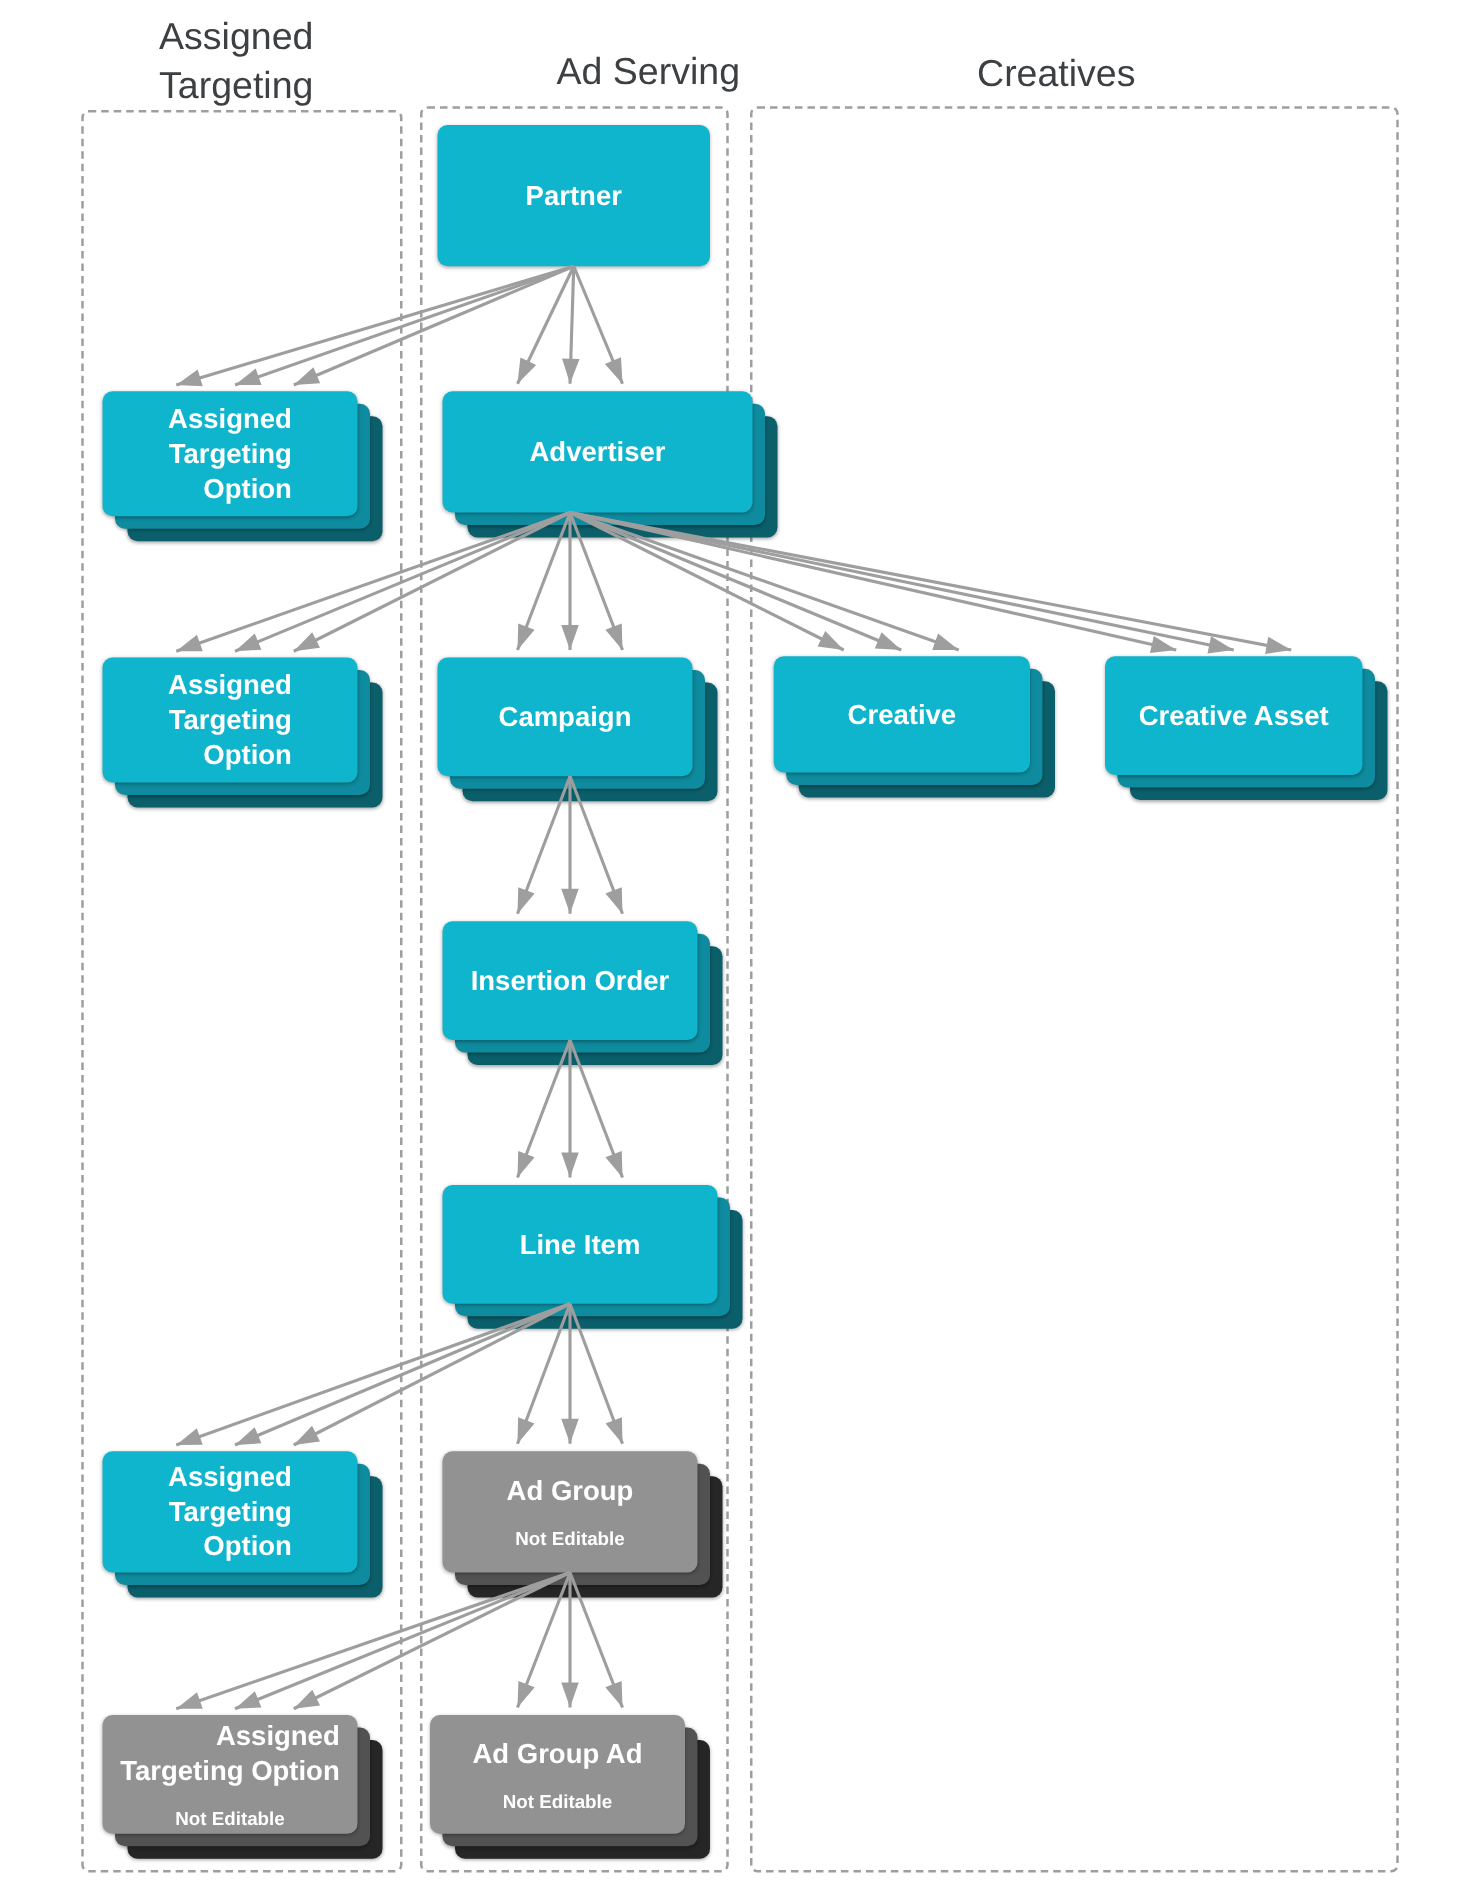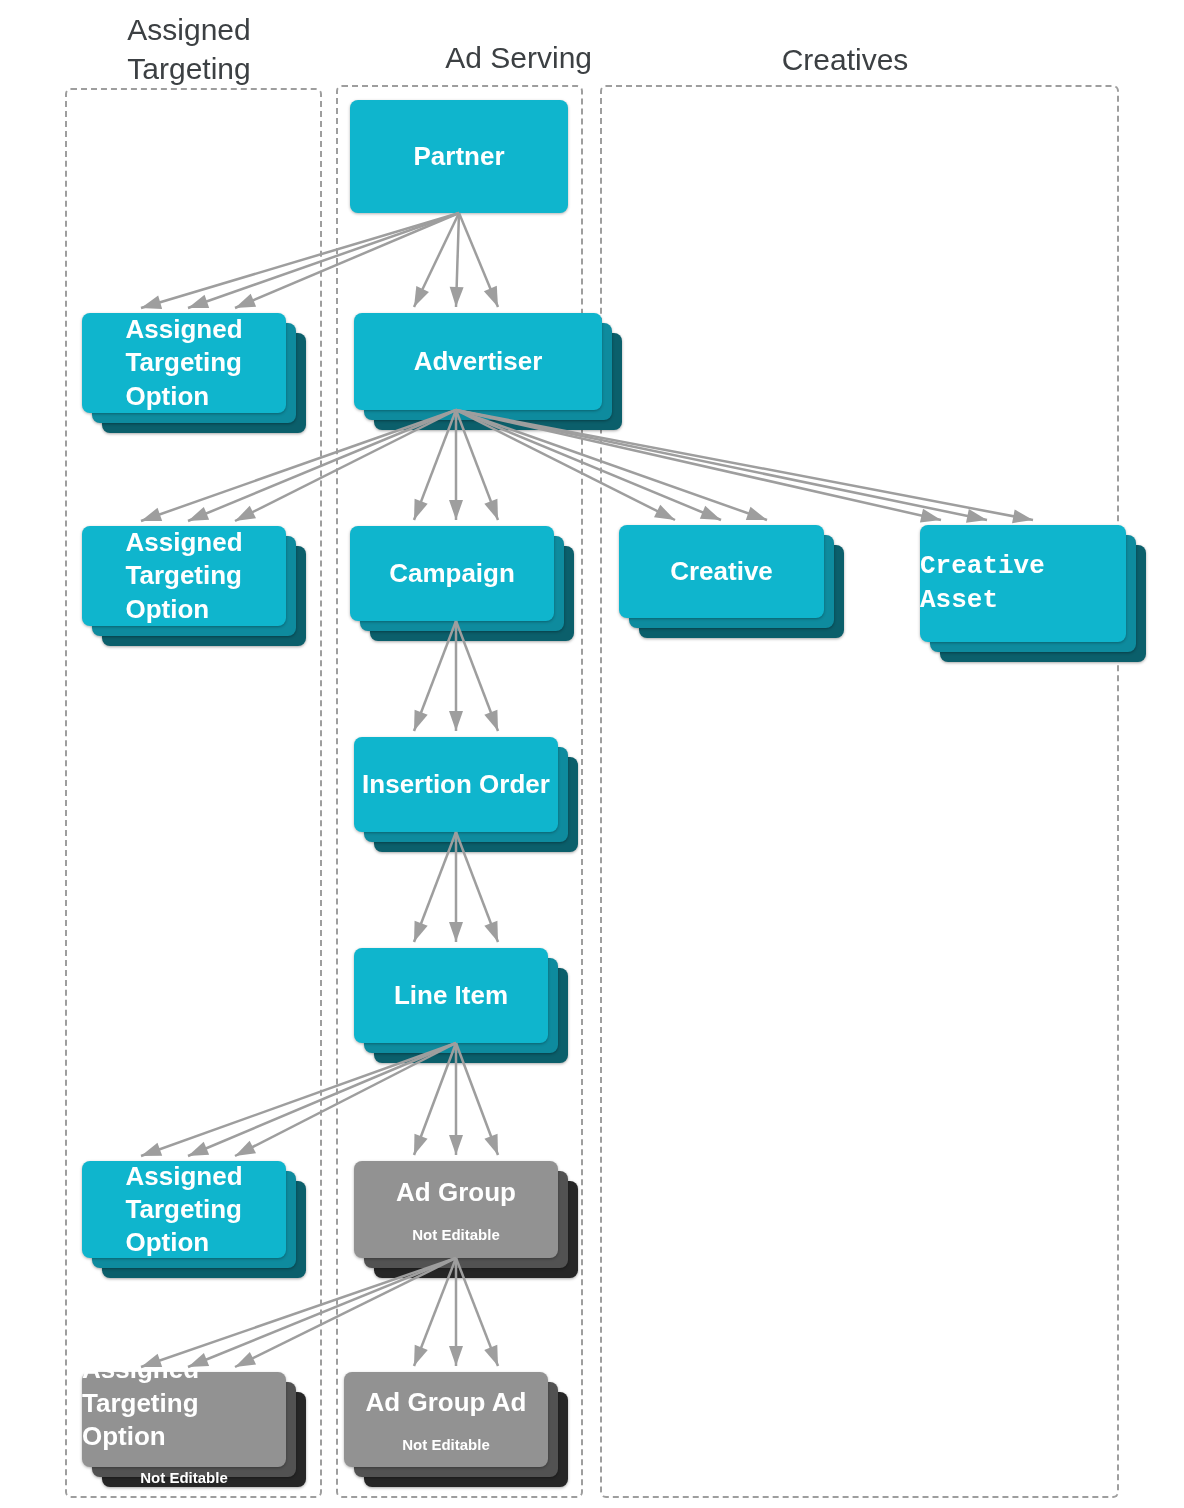--- a/index.html
+++ b/index.html
@@ -66,23 +66,23 @@
     align-items: center;
     justify-content: center;
     gap: 16px;
     box-shadow: 0 1px 3px rgba(0,0,0,0.30);
   }
   .node.teal .face { background: var(--teal-front); }
   .node.gray .face { background: var(--gray-front); }
   .nlabel {
     color: var(--node-text, #ffffff);
     font-weight: bold;
-    font-size: 26px;
+    font-size: 22px;
     line-height: 1.27;
-    text-align: left;
+    text-align: right;
     white-space: pre-line;
   }
   .nsub {
     color: var(--node-text, #ffffff);
     font-weight: bold;
     font-size: 15px;
     text-align: center;
   }
 
   
@@ -150,35 +150,35 @@
           <div class="nlabel">Campaign</div>
         </div>
       </div>
       <div class="node teal" style="left: 619px; top: 525px; width: 205px; height: 93px;">
         <div class="layer back"></div>
         <div class="layer mid"></div>
         <div class="face">
           <div class="nlabel">Creative</div>
         </div>
       </div>
-      <div class="node teal" style="left: 920px; top: 525px; width: 206px; height: 117px; font-family: Liberation Mono, monospace;">
+      <div class="node teal" style="left: 884px; top: 525px; width: 206px; height: 95px;">
         <div class="layer back"></div>
         <div class="layer mid"></div>
         <div class="face">
           <div class="nlabel">Creative Asset</div>
         </div>
       </div>
       <div class="node teal" style="left: 354px; top: 737px; width: 204px; height: 95px;">
         <div class="layer back"></div>
         <div class="layer mid"></div>
         <div class="face">
           <div class="nlabel">Insertion Order</div>
         </div>
       </div>
-      <div class="node teal" style="left: 354px; top: 948px; width: 194px; height: 95px;">
+      <div class="node teal" style="left: 354px; top: 948px; width: 220px; height: 95px;">
         <div class="layer back"></div>
         <div class="layer mid"></div>
         <div class="face">
           <div class="nlabel">Line Item</div>
         </div>
       </div>
       <div class="node teal" style="left: 82px; top: 1161px; width: 204px; height: 97px;">
         <div class="layer back"></div>
         <div class="layer mid"></div>
         <div class="face">

